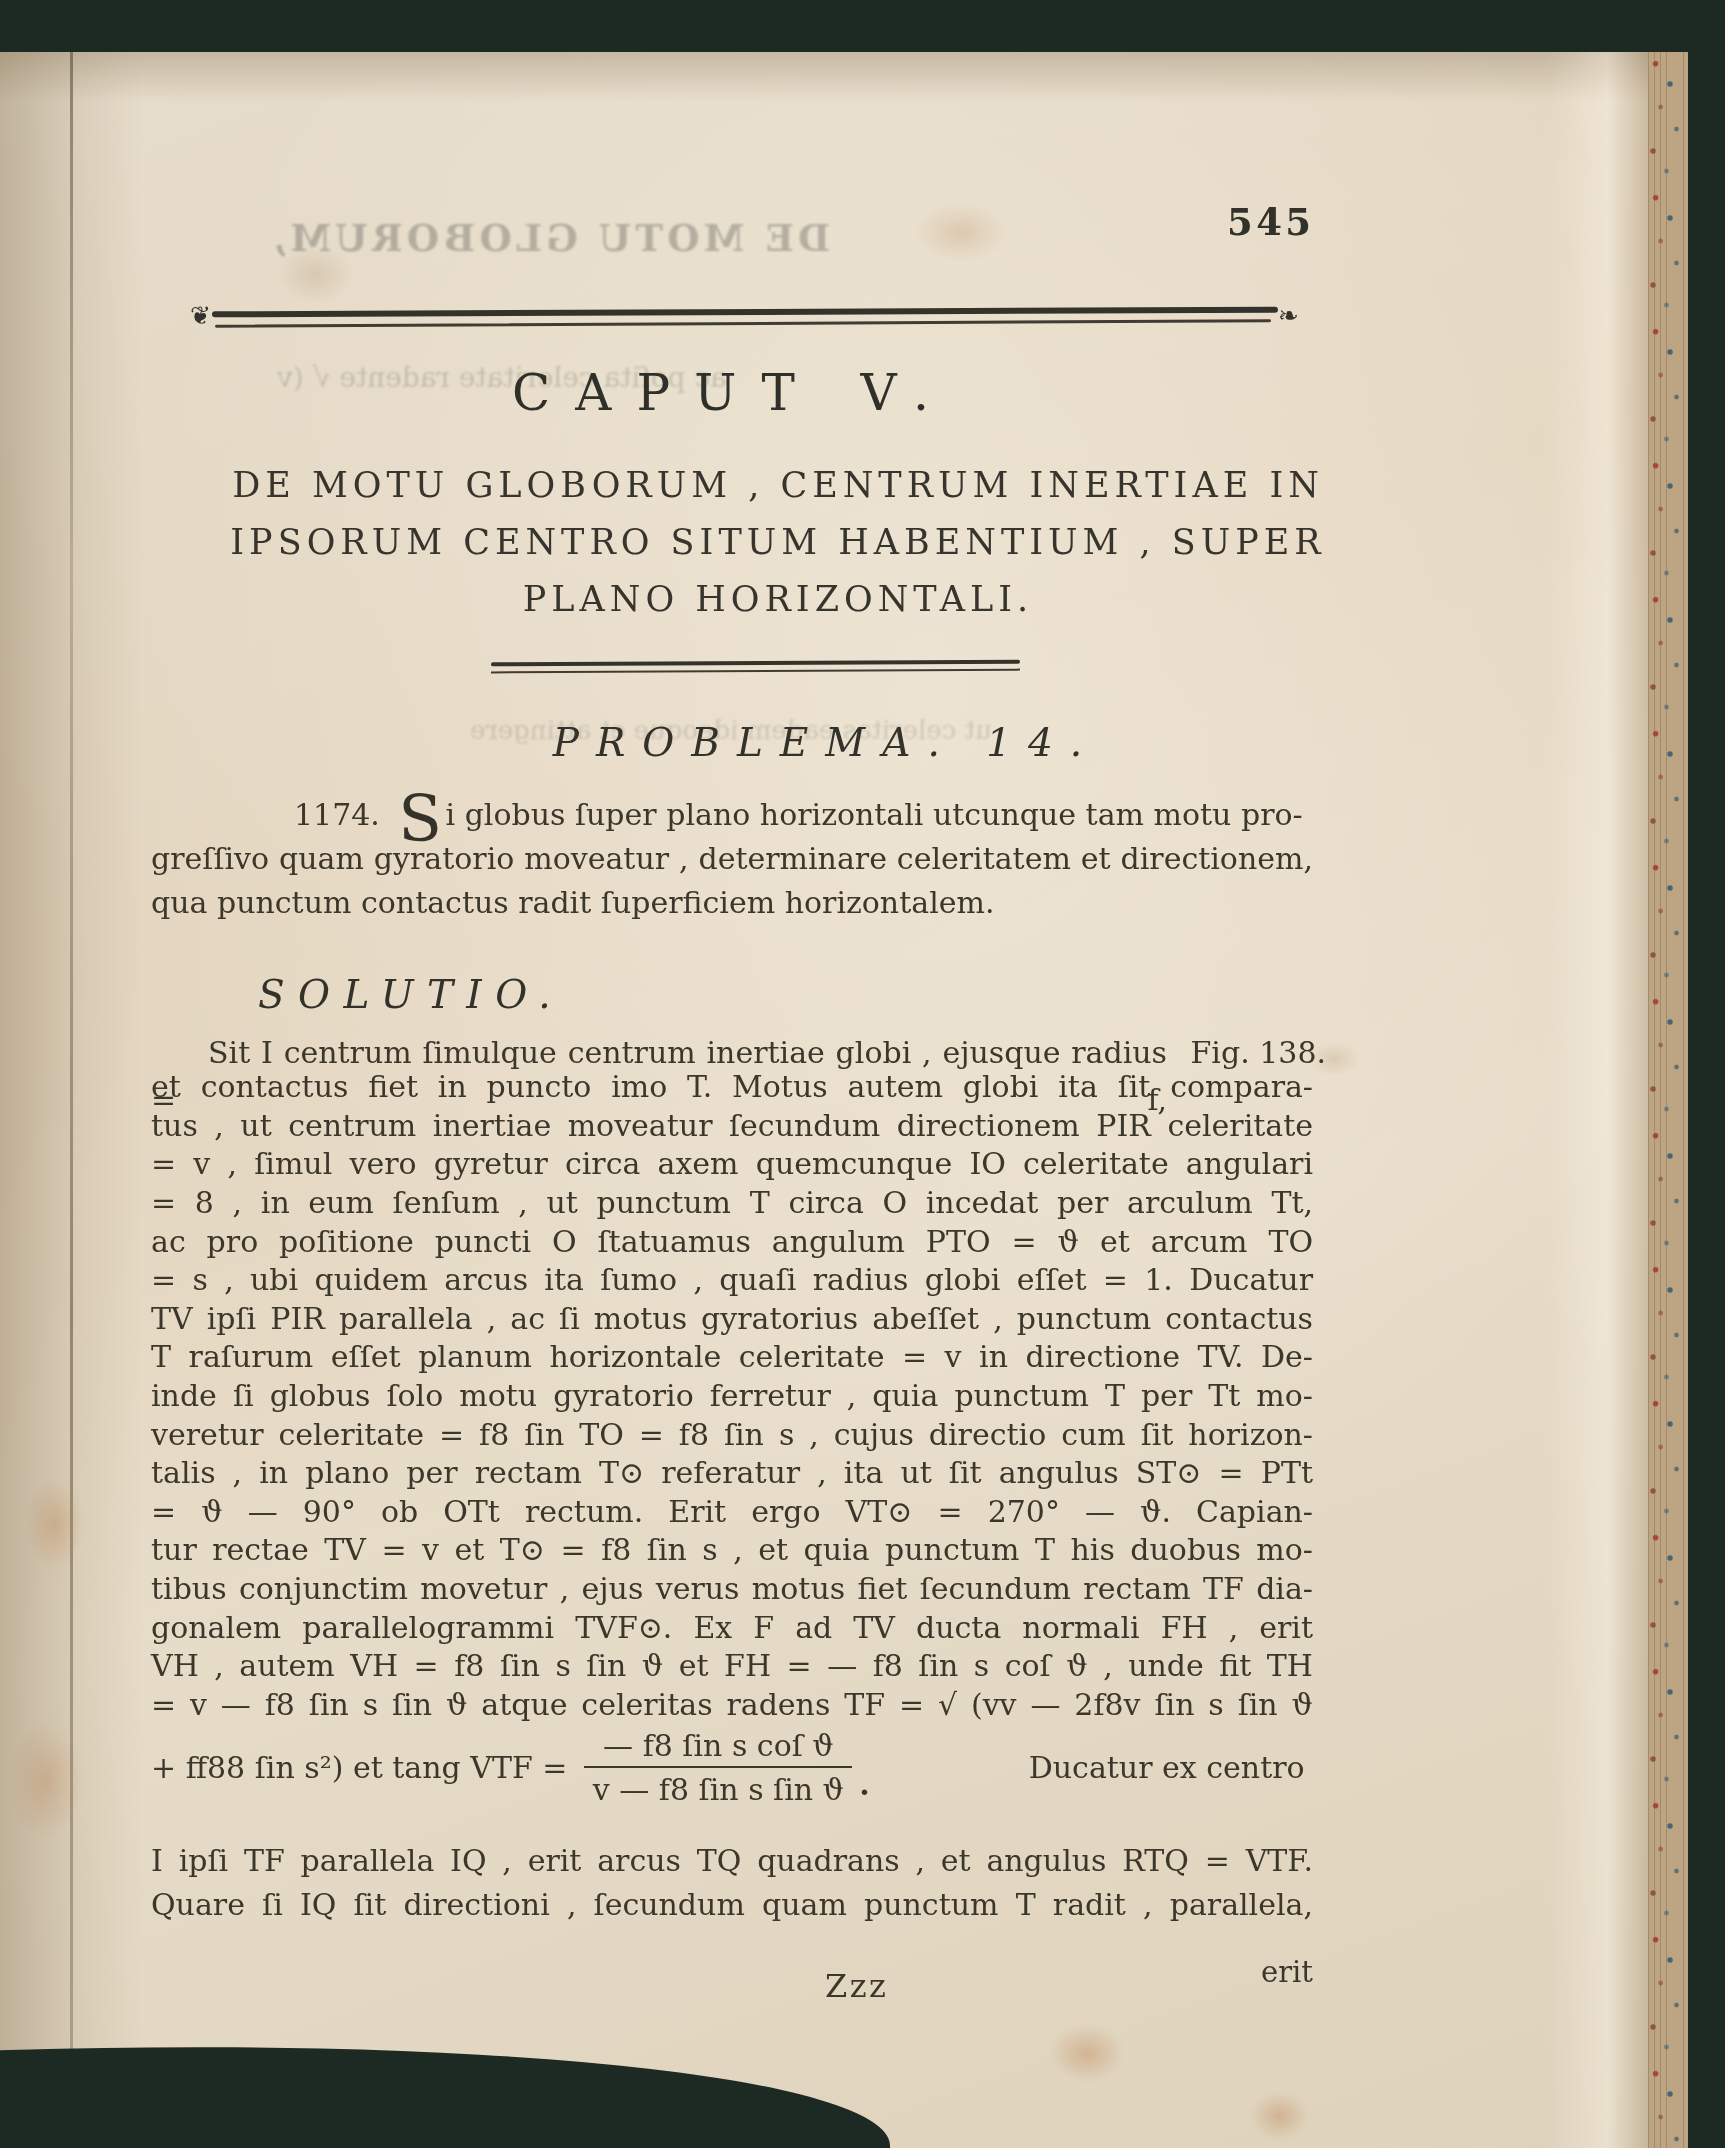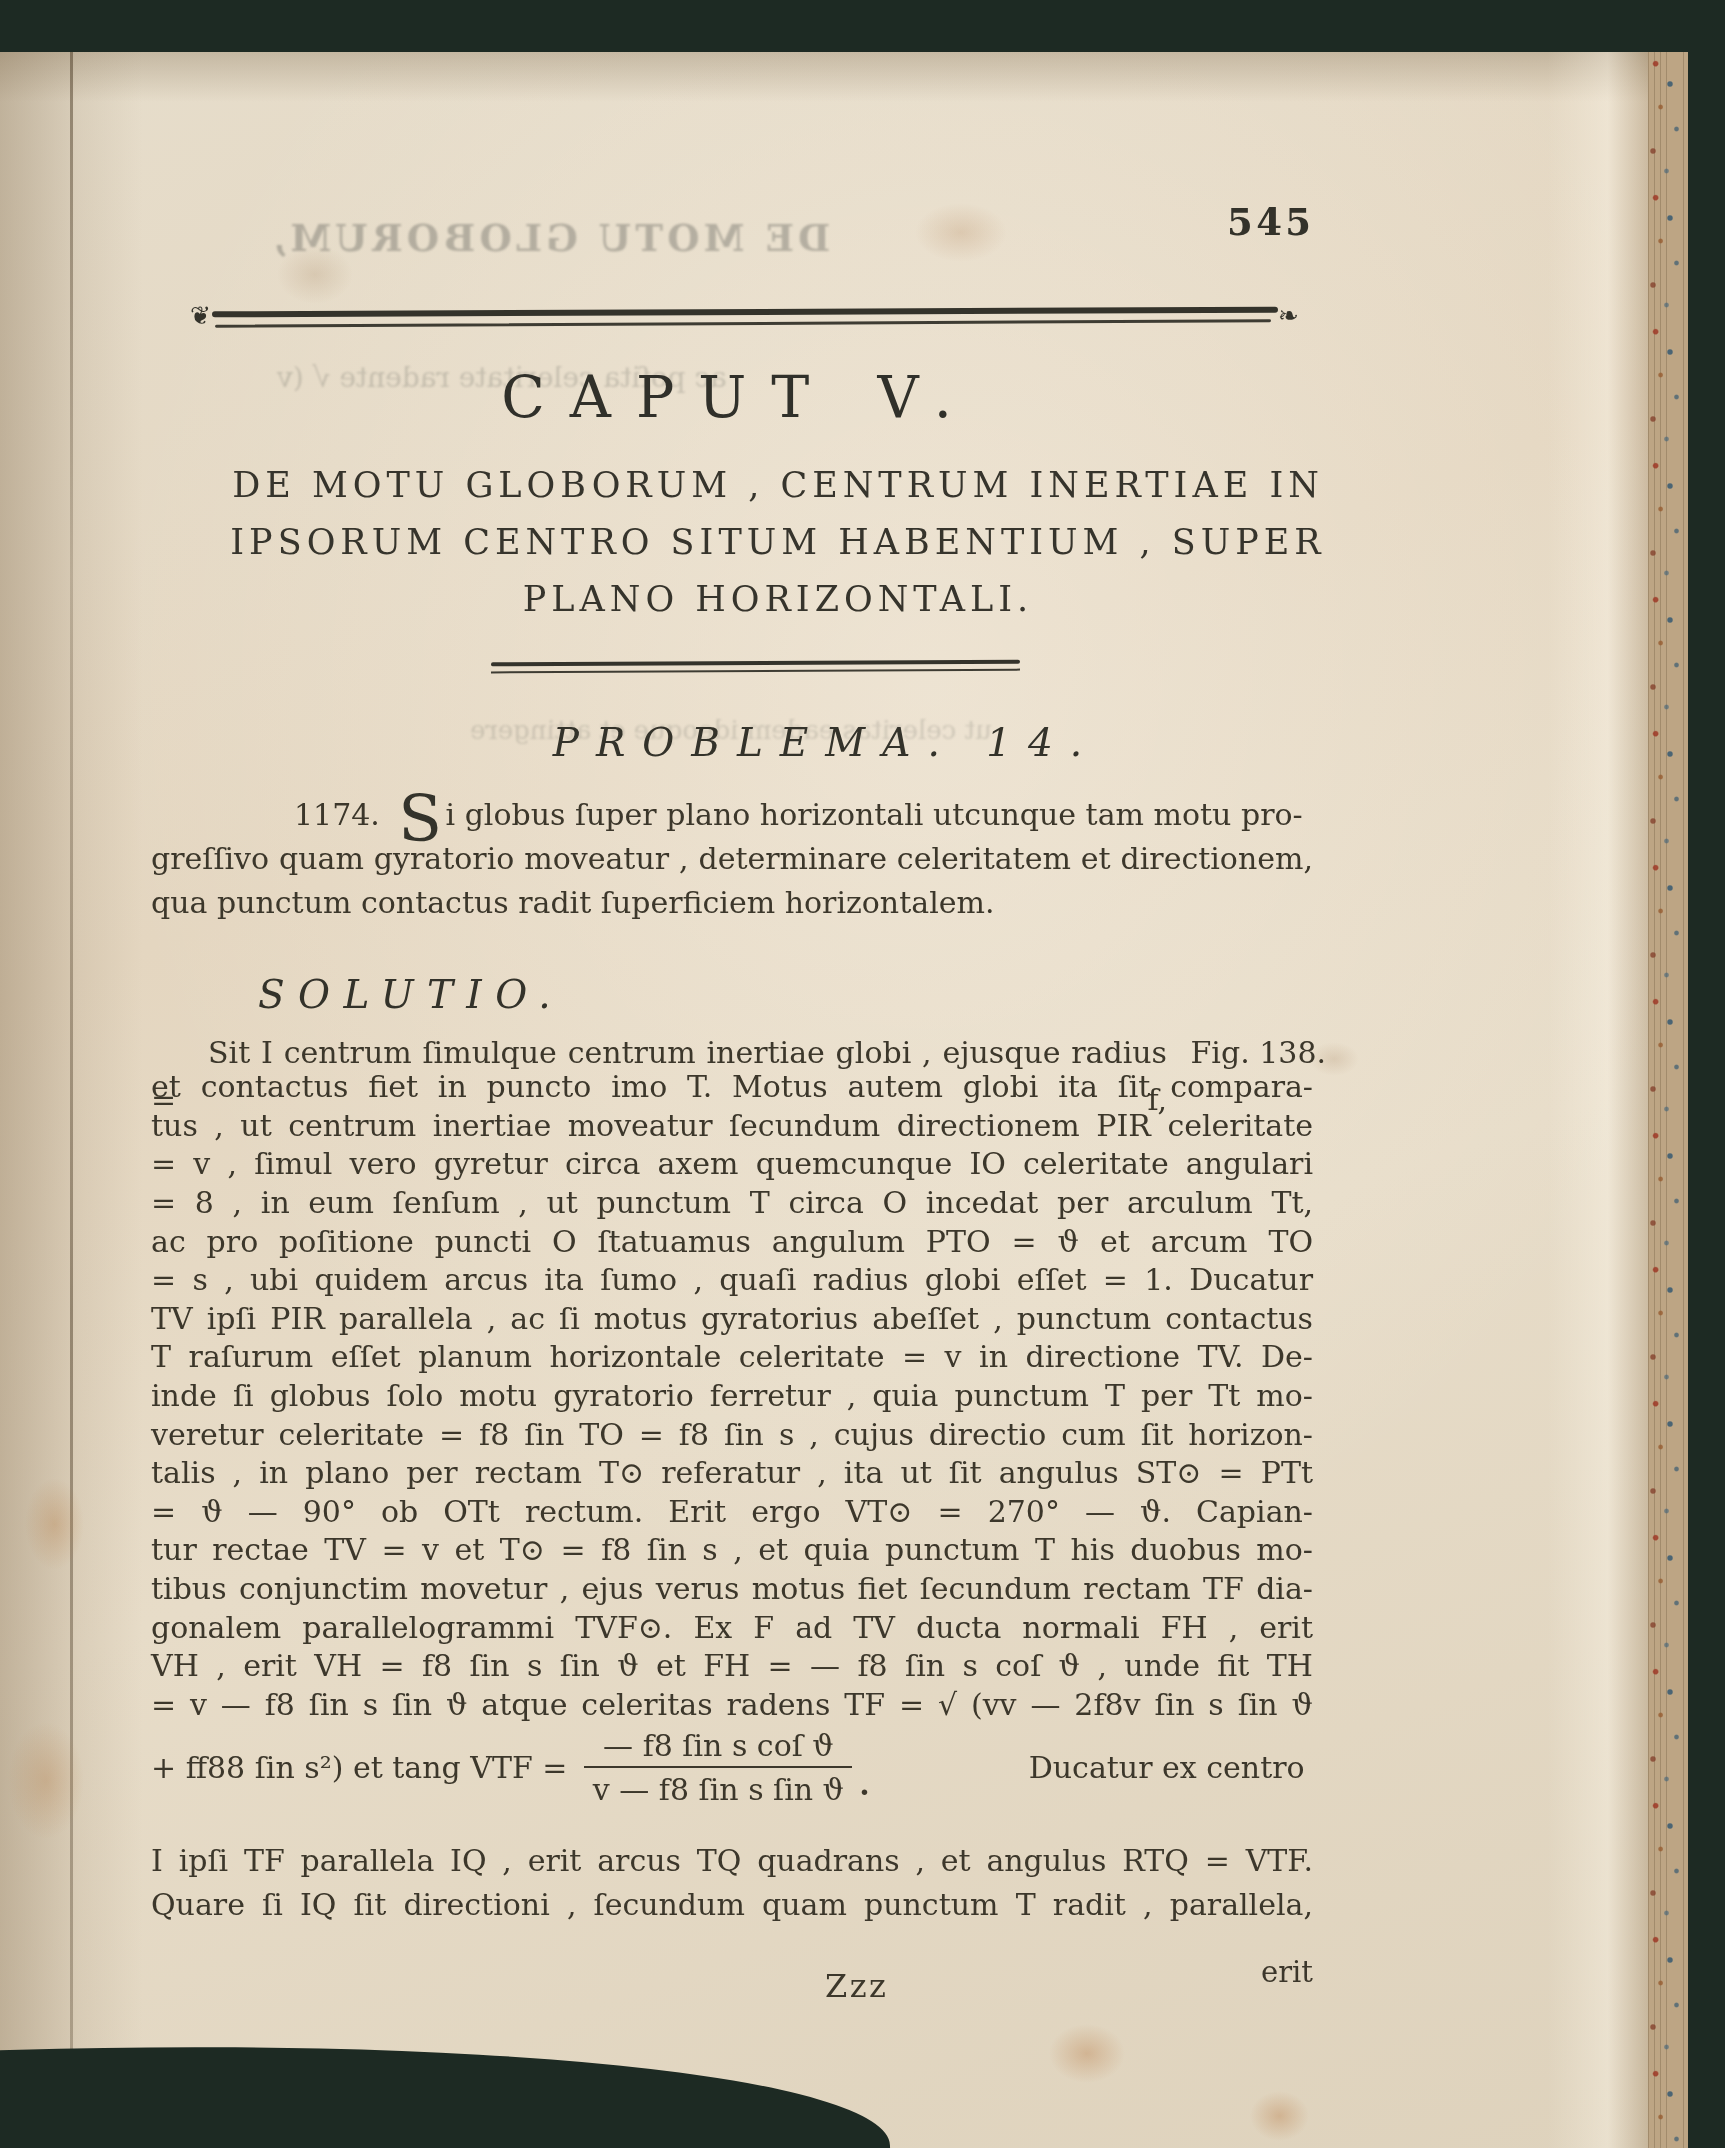--- a/index.html
+++ b/index.html
@@ -60,22 +60,22 @@
   .st3{left:470px;top:663px;font-size:26px;color:rgba(62,66,62,.17);}
   
   .folio{position:absolute;left:1227px;top:148px;font-size:37px;font-weight:bold;
     letter-spacing:3.4px;color:#33322a;}
   .head-rule{position:absolute;left:190px;top:252px;width:1109px;height:25px;}
   .head-rule .bar-thick{position:absolute;left:22px;top:5px;width:1066px;height:5.9px;background:#34332b;border-radius:3.4px;transform:rotate(-.25deg);}
   .head-rule .bar-thin{position:absolute;left:25px;top:17.6px;width:1056px;height:2.5px;background:#3e3c33;border-radius:1.7px;transform:rotate(-.3deg);}
   .head-rule .orn{position:absolute;top:-3.4px;font-size:25px;color:#34332b;}
   .head-rule .orn-l{left:0;}
   .head-rule .orn-r{right:0;}
-  .chapter-title{position:absolute;left:158px;top:312px;width:1162px;text-align:center;
-    font-size:57px;letter-spacing:25px;color:#30302a;}
+  .chapter-title{position:absolute;left:152px;top:312px;width:1162px;text-align:center;
+    font-size:50px;letter-spacing:25px;color:#30302a;}
   .subtitle{position:absolute;left:151px;width:1162px;padding-left:46px;text-align:center;
     font-size:35px;letter-spacing:5px;color:#36342c;white-space:nowrap;}
   .sub1{top:413px;} .sub2{top:470px;} .sub3{top:527px;}
   .double-rule{position:absolute;left:491px;top:609px;width:529px;}
   .double-rule .dr1{height:4.2px;background:#34332b;border-radius:2.5px;transform:rotate(-.3deg);}
   .double-rule .dr2{height:1.7px;margin-top:5px;background:#3e3c33;transform:rotate(-.3deg);}
   .problema-heading{position:absolute;left:151px;top:668px;width:1162px;padding-left:94px;
     text-align:center;font-size:39px;font-style:italic;letter-spacing:17px;color:#33322a;white-space:nowrap;}
   .body-line{position:absolute;left:151px;width:1162px;font-size:30px;line-height:39px;
     color:#3c372b;text-align:justify;text-align-last:justify;white-space:normal;}
@@ -169,21 +169,21 @@
   <div class="body-line" style="top:1208px">= s ,  ubi quidem arcus ita ſumo ,  quaſi radius globi eſſet = 1.   Ducatur</div>
   <div class="body-line" style="top:1247px">TV ipſi PIR parallela ,  ac ſi motus gyratorius abeſſet ,  punctum contactus</div>
   <div class="body-line" style="top:1324px">inde ſi globus ſolo motu gyratorio ferretur ,  quia punctum T per Tt mo-</div>
   <div class="body-line" style="top:1285px">T raſurum eſſet planum horizontale celeritate = v in directione TV.   De-</div>
   <div class="body-line" style="top:1363px">veretur celeritate = f8 ſin TO = f8 ſin s ,  cujus directio cum ſit horizon-</div>
   <div class="body-line" style="top:1401px">talis ,  in plano per rectam T⊙ referatur ,  ita ut ſit angulus ST⊙ = PTt</div>
   <div class="body-line" style="top:1440px">= ϑ — 90° ob OTt rectum.   Erit ergo VT⊙ = 270° — ϑ.   Capian-</div>
   <div class="body-line" style="top:1478px">tur rectae TV = v et T⊙ = f8 ſin s ,  et quia punctum T his duobus mo-</div>
   <div class="body-line" style="top:1517px">tibus conjunctim movetur ,  ejus verus motus fiet ſecundum rectam TF dia-</div>
   <div class="body-line" style="top:1556px">gonalem parallelogrammi TVF⊙.   Ex F ad TV ducta normali FH ,  erit</div>
-  <div class="body-line" style="top:1594px">VH ,  erit VH = f8 ſin s ſin ϑ et FH = — f8 ſin s coſ ϑ ,  unde fit TH</div>
+  <div class="body-line" style="top:1594px">VH ,  autem VH = f8 ſin s ſin ϑ et FH = — f8 ſin s coſ ϑ ,  unde fit TH</div>
   <div class="body-line" style="top:1633px">= v — f8 ſin s ſin ϑ atque celeritas radens TF = √ (vv — 2f8v ſin s ſin ϑ</div>
 
   <div class="formula-row">
     <span>+ ff88 ſin s²)  et  tang VTF =</span>
     <span class="fraction">
       <span class="num">— f8 ſin s coſ ϑ</span>
       <span class="den">v — f8 ſin s ſin ϑ</span>
     </span>
     <span class="f-dot">.</span>
     <span class="f-right">Ducatur ex centro</span>

